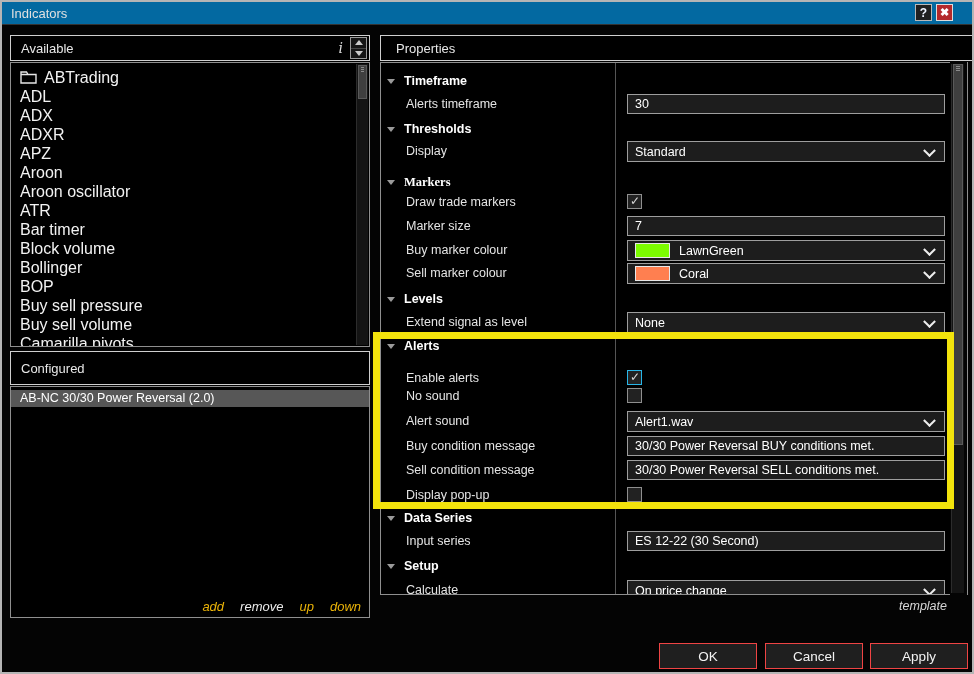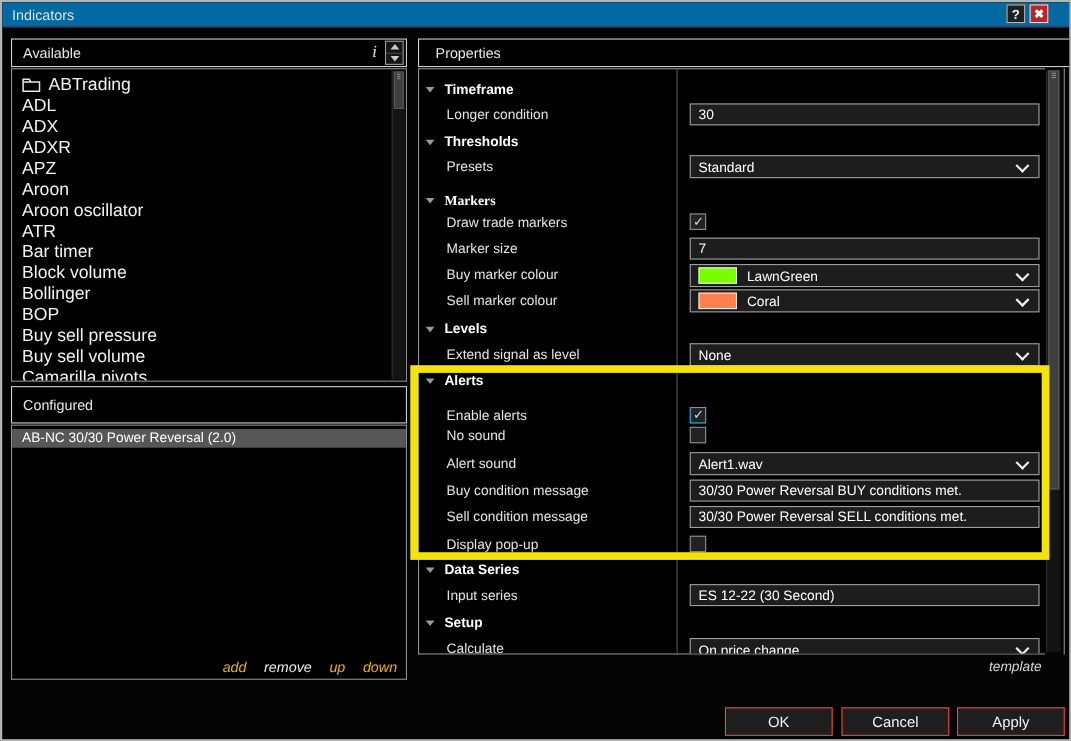--- a/index.html
+++ b/index.html
@@ -175,32 +175,32 @@
   </div>
 
   <div class="pcontent">
     <div class="divider"></div>
 
     <div class="sec" style="top:11px;">
       <span class="tri"></span>
       <span class="slabel">Timeframe</span>
     </div>
     <div class="prow" style="top:31px;">
-      <span class="plabel">Longer condition</span>
+      <span class="plabel">Alerts timeframe</span>
       <div class="input">
         <span>30</span>
       </div>
     </div>
 
     <div class="sec" style="top:59px;">
       <span class="tri"></span>
       <span class="slabel">Thresholds</span>
     </div>
     <div class="prow" style="top:78px;">
-      <span class="plabel">Presets</span>
+      <span class="plabel">Display</span>
       <div class="select">
         <span>Standard</span>
         <span class="chev"></span>
       </div>
     </div>
 
     <div class="sec" style="top:112px;font-family:Liberation Serif, serif;">
       <span class="tri"></span>
       <span class="slabel">Markers</span>
     </div>

